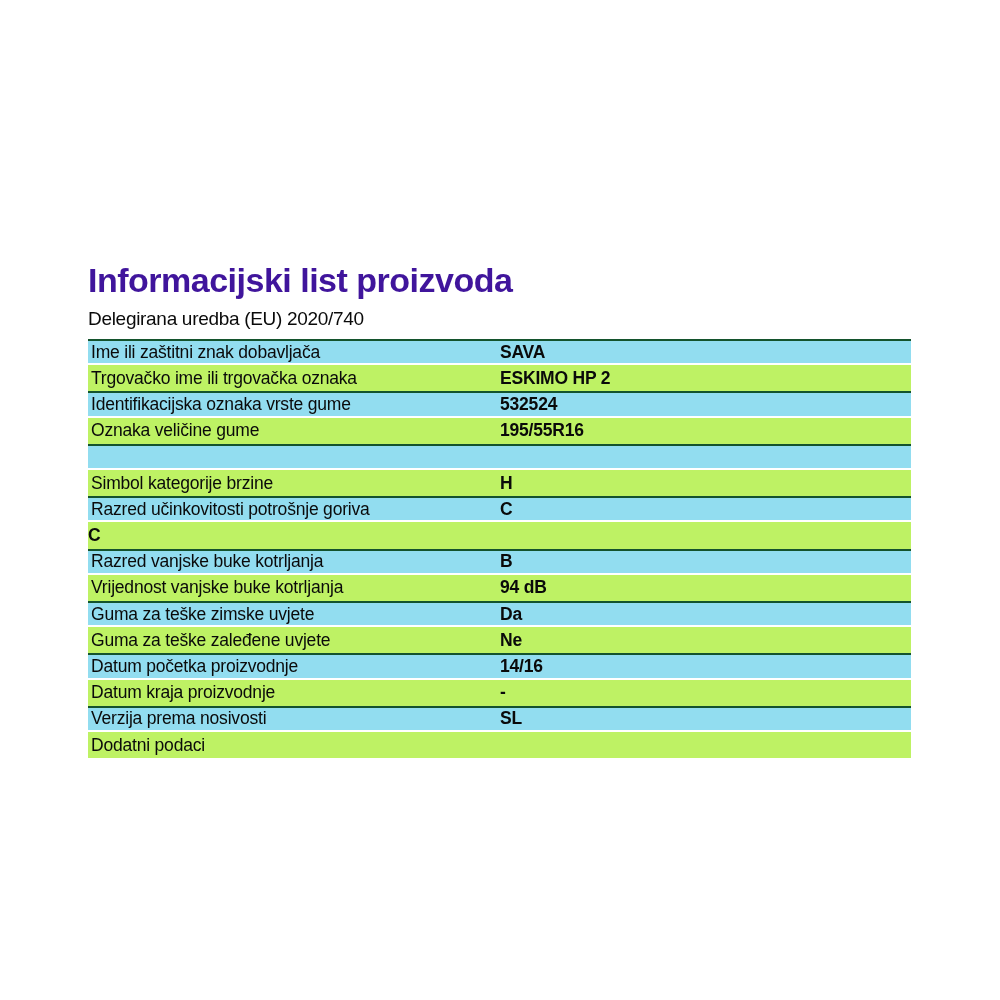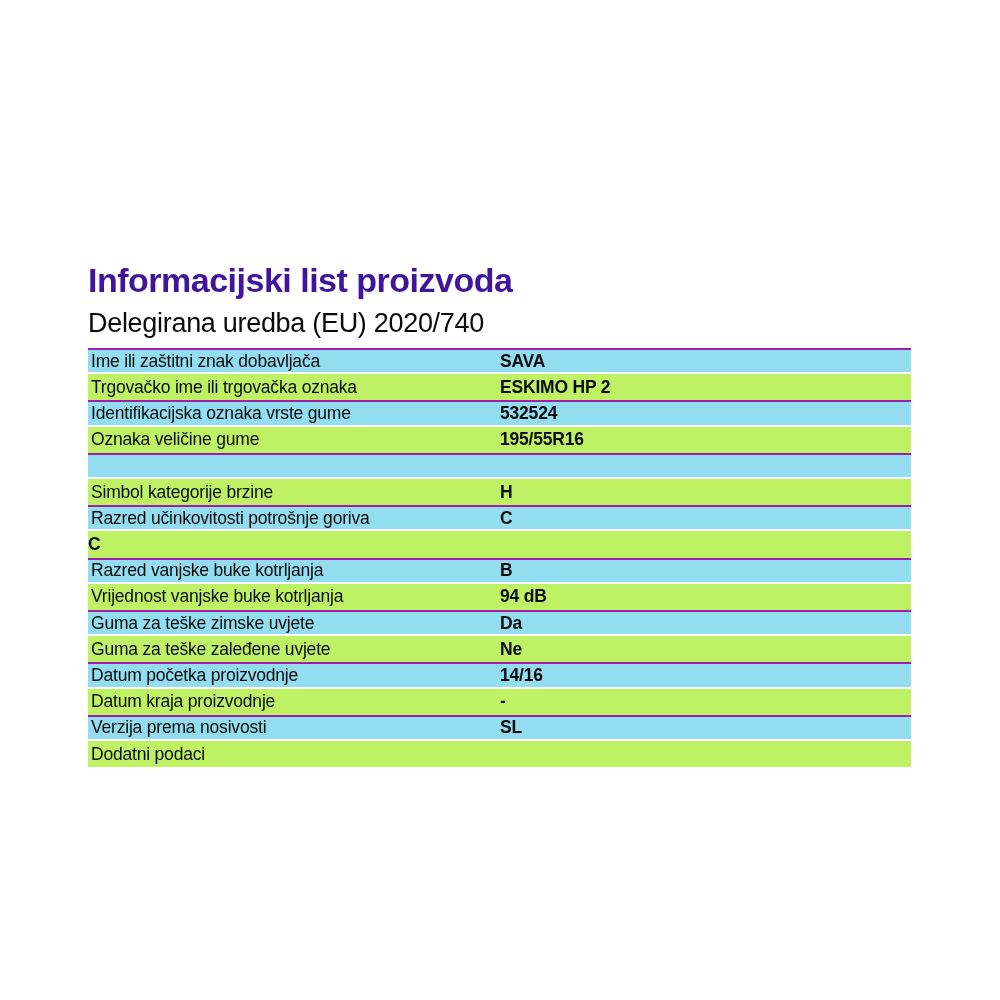--- a/index.html
+++ b/index.html
@@ -10,32 +10,32 @@
   *{margin:0;padding:0;box-sizing:border-box;}
   html,body{width:1000px;height:1000px;background:#ffffff;
     font-family:"Liberation Sans", sans-serif;color:var(--text);}
   .page{position:relative;width:976px;height:1000px;background:#fff;overflow:hidden;}
   .sheet{position:absolute;left:88px;top:261px;width:823px;}
   .title{
     font-size:34px;font-weight:bold;color:var(--accent);
     letter-spacing:-0.5px;line-height:1.15;
   }
   .subtitle{
-    font-size:27px;font-weight:normal;color:var(--text);
+    font-size:19px;font-weight:normal;color:var(--text);
     margin-top:8px;letter-spacing:-0.3px;
   }
   .table{margin-top:9px;width:100%;}
   .row{
     display:flex;align-items:center;height:26.2px;width:100%;
     font-size:17.5px;letter-spacing:-0.2px;background:#bef264;
   }
   .row.blue{
     background:var(--row-blue);
     background-clip:padding-box;
-    border-top:2px solid #a21caf;
+    border-top:2px solid #14532d;
     border-bottom:2px solid #ffffff;
   }
   .cell-label{
     width:412px;flex:0 0 412px;padding-left:3px;
     white-space:nowrap;overflow:hidden;
   }
   .cell-value{
     flex:1;font-weight:bold;white-space:nowrap;overflow:hidden;
   }
 </style>

